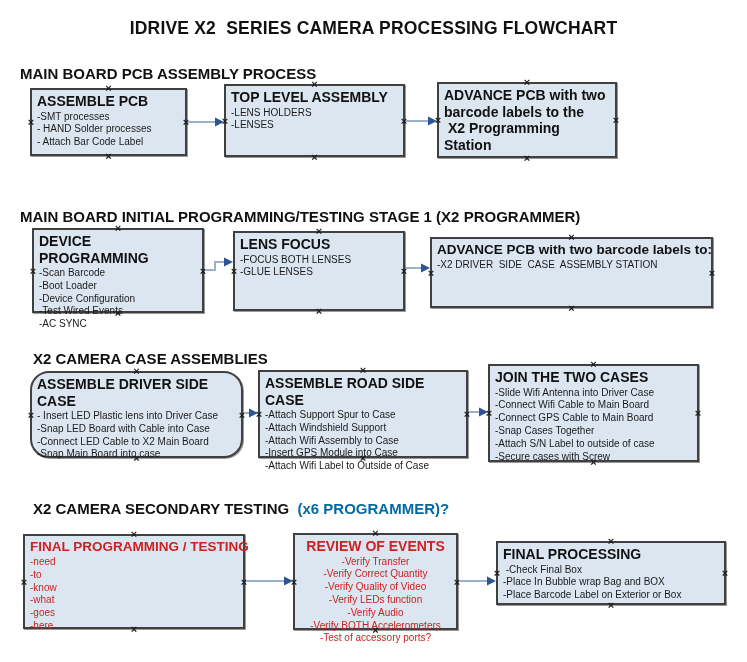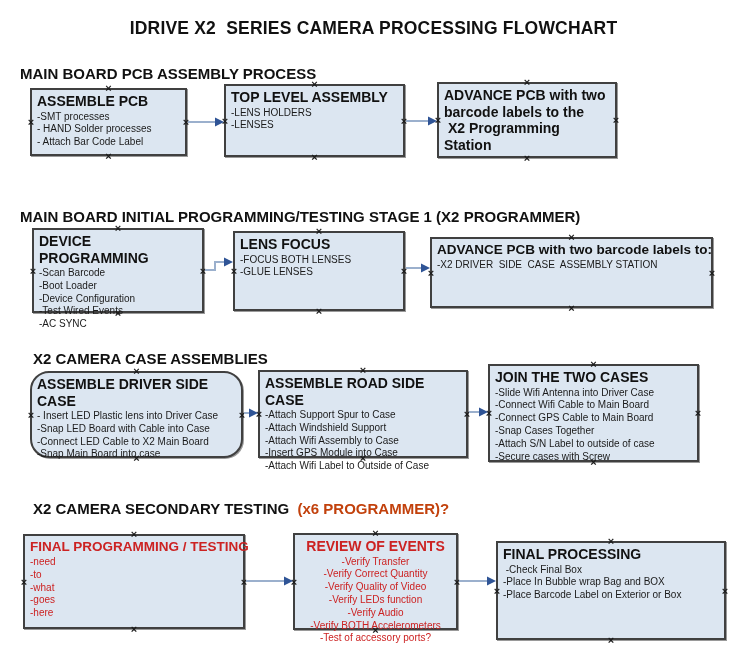--- a/index.html
+++ b/index.html
@@ -7,21 +7,21 @@
     position:relative;width:747px;height:662px;background:#ffffff;
     font-family:"Liberation Sans","DejaVu Sans",sans-serif;color:#1a1a1a;overflow:hidden;
   }
   .doc-title{
     position:absolute;top:18px;left:0;width:747px;text-align:center;
     font-size:17.5px;font-weight:bold;letter-spacing:.2px;white-space:pre;color:#111;
   }
   .sec-heading{
     position:absolute;font-size:15px;font-weight:bold;white-space:pre;color:#111;margin-top:11px;
   }
-  .sec-heading .red-part{color:#c2410c;}
+  .sec-heading .red-part{color:#0369a1;}
   .flowbox{
     position:absolute;box-sizing:border-box;background:#dce6f1;
     border:2px solid #404040;padding:3px 5px 2px 5px;
     box-shadow:1px 1px 0 #9a9a9a;
   }
   .btitle{font-size:14px;font-weight:bold;line-height:1.18;white-space:pre-wrap;color:#111;}
   .btitle.small{font-size:13.5px;white-space:pre;}
   .items{margin-top:1px;}
   .items .item{font-size:10px;line-height:1.28;white-space:pre-wrap;color:#1a1a1a;}
   .red-box .btitle,.red-box .items .item{color:#cc2222;}
@@ -168,20 +168,21 @@
 
   <div class="flowbox red-box" style="left:23px;top:534px;width:222px;height:95px;">
     <span class="hx ht"></span>
     <span class="hx hb"></span>
     <span class="hx hl"></span>
     <span class="hx hr"></span>
     <div class="btitle small">FINAL PROGRAMMING / TESTING</div>
     <div class="items">
         <div class="item">-need</div>
         <div class="item">-to</div>
+        <div class="item">-know</div>
         <div class="item">-what</div>
         <div class="item">-goes</div>
         <div class="item">-here</div>
       </div>
   </div>
 
   <div class="flowbox red-box" style="left:293px;top:533px;width:165px;height:97px;text-align:center;">
     <span class="hx ht"></span>
     <span class="hx hb"></span>
     <span class="hx hl"></span>
@@ -191,21 +192,21 @@
         <div class="item">-Verify Transfer</div>
         <div class="item">-Verify Correct Quantity</div>
         <div class="item">-Verify Quality of Video</div>
         <div class="item">-Verify LEDs function</div>
         <div class="item">-Verify Audio</div>
         <div class="item">-Verify BOTH Accelerometers</div>
         <div class="item">-Test of accessory ports?</div>
       </div>
   </div>
 
-  <div class="flowbox" style="left:496px;top:541px;width:230px;height:99px;">
+  <div class="flowbox" style="left:496px;top:541px;width:230px;height:64px;">
     <span class="hx ht"></span>
     <span class="hx hb"></span>
     <span class="hx hl"></span>
     <span class="hx hr"></span>
     <div class="btitle">FINAL PROCESSING</div>
     <div class="items">
         <div class="item"> -Check Final Box</div>
         <div class="item">-Place In Bubble wrap Bag and BOX</div>
         <div class="item">-Place Barcode Label on Exterior or Box</div>
       </div>

